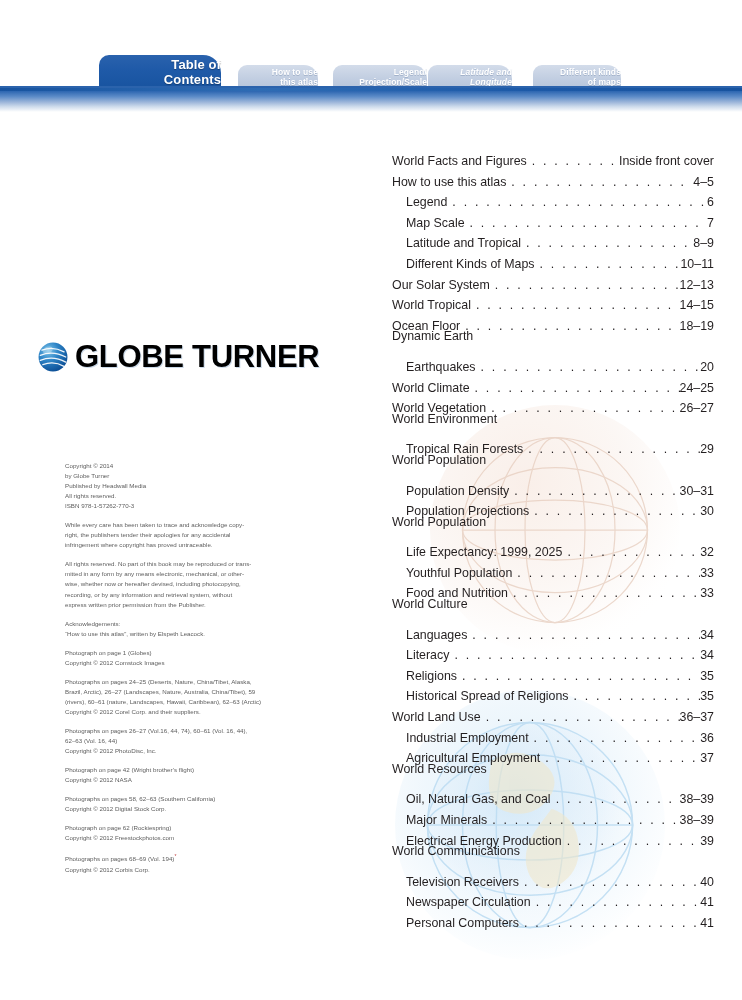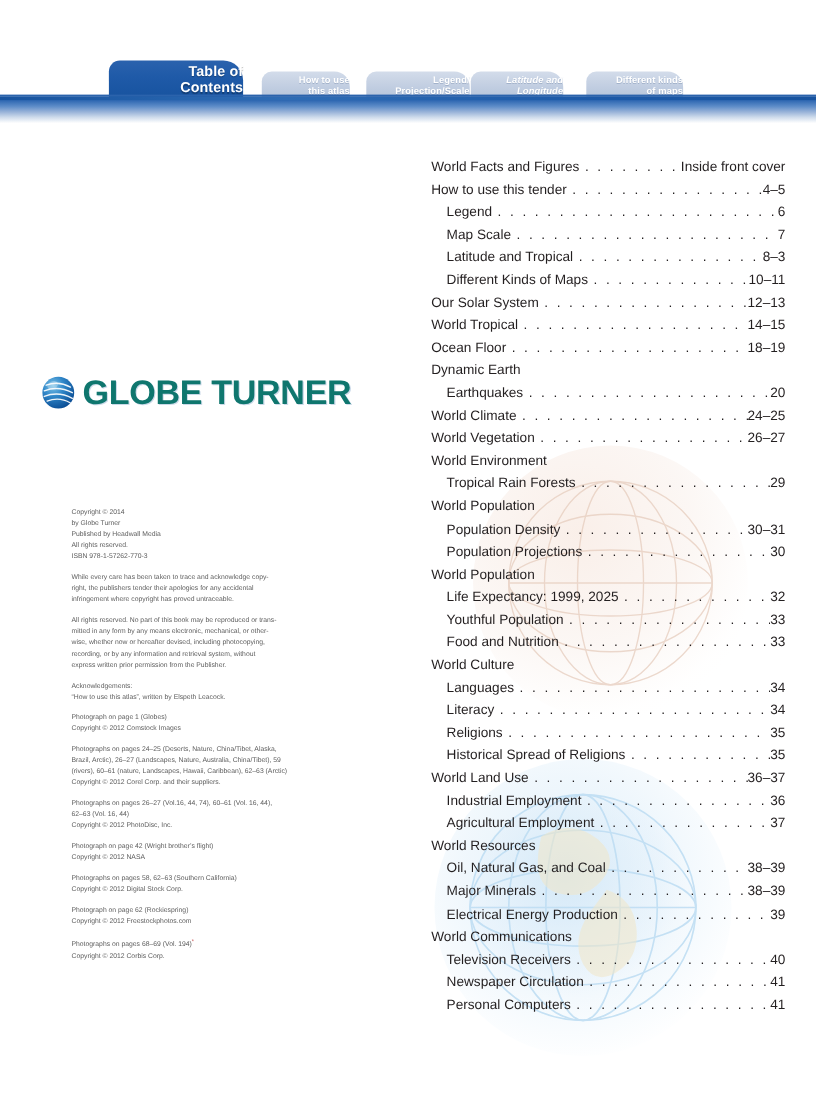--- a/index.html
+++ b/index.html
@@ -165,21 +165,21 @@
     width: 34px;
     height: 34px;
     margin-right: 5px;
     flex: none;
   }
   #logo-text {
     font-family: "Liberation Sans", sans-serif;
     font-weight: bold;
     font-size: 31px;
     letter-spacing: -0.3px;
-    color: #0f766e;
+    color: #000000;
     text-shadow: 1px 1px 0 rgba(140,170,205,0.45);
     white-space: nowrap;
   }
 
   #colophon {
     position: absolute;
     left: 65px;
     top: 349px;
     width: 210px;
     color: #5d5d5d;
@@ -220,20 +220,21 @@
     margin: 0 0 0 5px;
     min-width: 6px;
   }
   .toc-dots::before {
     content: ". . . . . . . . . . . . . . . . . . . . . . . . . . . . . . . . . . . . . . . . . . . . . . . . . . . . . . . . . . .";
   }
   .toc-row.nodots .toc-dots::before { content: ""; }
   .toc-page {
     flex: none;
     text-align: left;
+    margin-top: 10px;
   }
 </style>
 </head>
 <body>
 
 <div id="page">
 
   <div class="wm" id="wm-top">
     <svg viewBox="0 0 100 100" preserveAspectRatio="none" aria-hidden="true">
       <g fill="none" stroke="#e6cdbe" stroke-width="0.5" opacity="0.75">
@@ -387,38 +388,38 @@
 
   </div>
 
   <div id="toc">
       <div class="toc-row">
         <span class="toc-title">World Facts and Figures</span>
         <span class="toc-dots"></span>
         <span class="toc-page">Inside front cover</span>
       </div>
       <div class="toc-row">
-        <span class="toc-title">How to use this tender</span>
+        <span class="toc-title">How to use this atlas</span>
         <span class="toc-dots"></span>
         <span class="toc-page">4–5</span>
       </div>
       <div class="toc-row indent">
         <span class="toc-title">Legend</span>
         <span class="toc-dots"></span>
         <span class="toc-page">6</span>
       </div>
       <div class="toc-row indent">
         <span class="toc-title">Map Scale</span>
         <span class="toc-dots"></span>
         <span class="toc-page">7</span>
       </div>
       <div class="toc-row indent">
         <span class="toc-title">Latitude and Tropical</span>
         <span class="toc-dots"></span>
-        <span class="toc-page">8–3</span>
+        <span class="toc-page">8–9</span>
       </div>
       <div class="toc-row indent">
         <span class="toc-title">Different Kinds of Maps</span>
         <span class="toc-dots"></span>
         <span class="toc-page">10–11</span>
       </div>
       <div class="toc-row">
         <span class="toc-title">Our Solar System</span>
         <span class="toc-dots"></span>
         <span class="toc-page">12–13</span>

